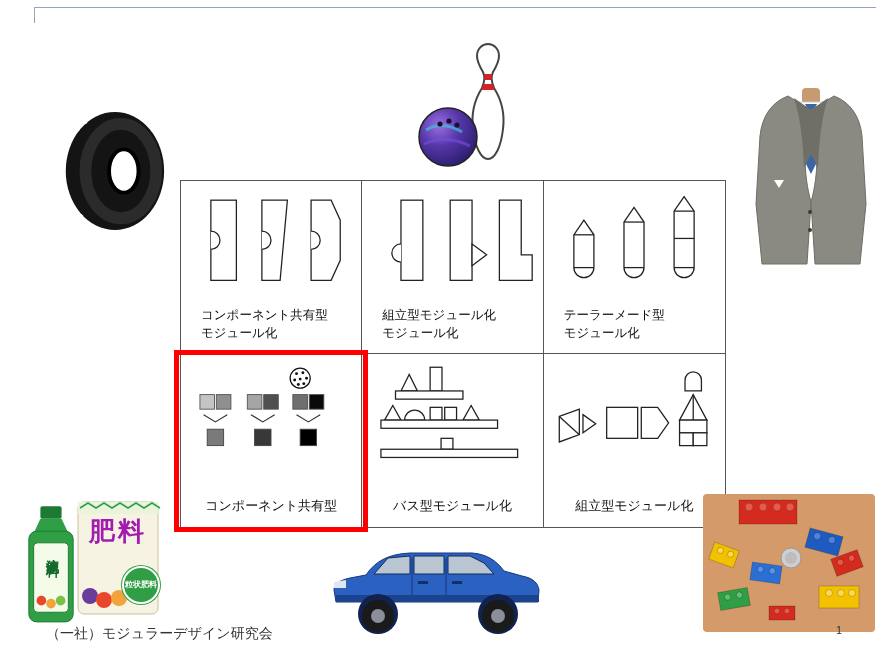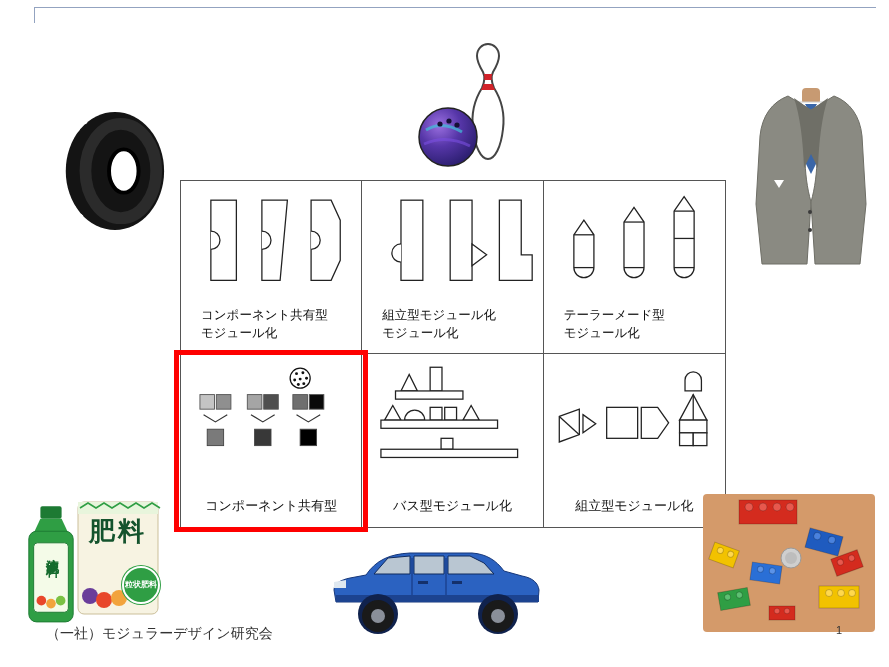--- a/index.html
+++ b/index.html
@@ -40,21 +40,21 @@
     position:absolute;left:174px;top:350px;width:194px;height:182px;
     border:5px solid #fe0000;box-sizing:border-box;z-index:6;pointer-events:none;
   }
 
   .v-label{
     position:absolute;writing-mode:vertical-rl;text-orientation:upright;
     font-weight:700;color:#166b2e;font-size:13px;letter-spacing:2px;z-index:3;
   }
   .bag-title{
     position:absolute;left:74px;top:514px;width:88px;text-align:center;
-    font-size:26px;font-weight:700;color:#14532d;letter-spacing:3px;z-index:3;
+    font-size:26px;font-weight:700;color:#a21caf;letter-spacing:3px;z-index:3;
   }
   .bag-badge{
     position:absolute;left:122px;top:566px;width:34px;height:34px;border-radius:50%;
     background:#2f9e44;border:2px solid #fff;box-shadow:0 0 0 1px #2f9e44;
     color:#fff;font-size:8px;font-weight:700;line-height:1.15;
     display:flex;align-items:center;justify-content:center;text-align:left;z-index:4;
   }
   .footer{
     position:absolute;left:46px;top:625px;font-size:14px;color:#333;
   }

